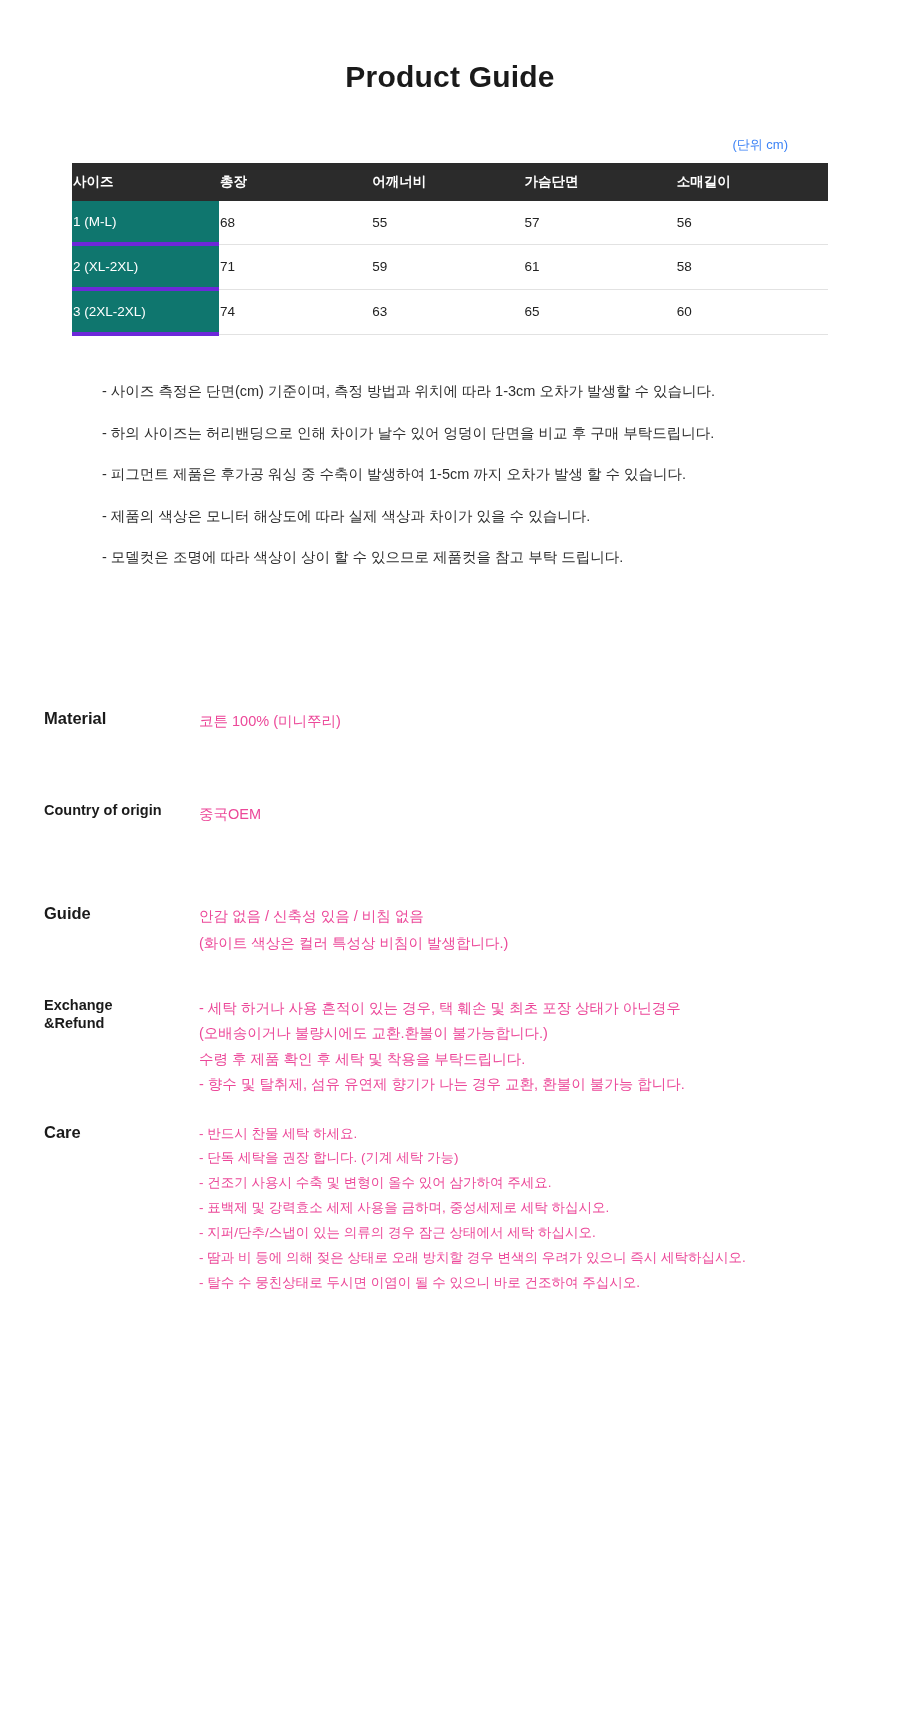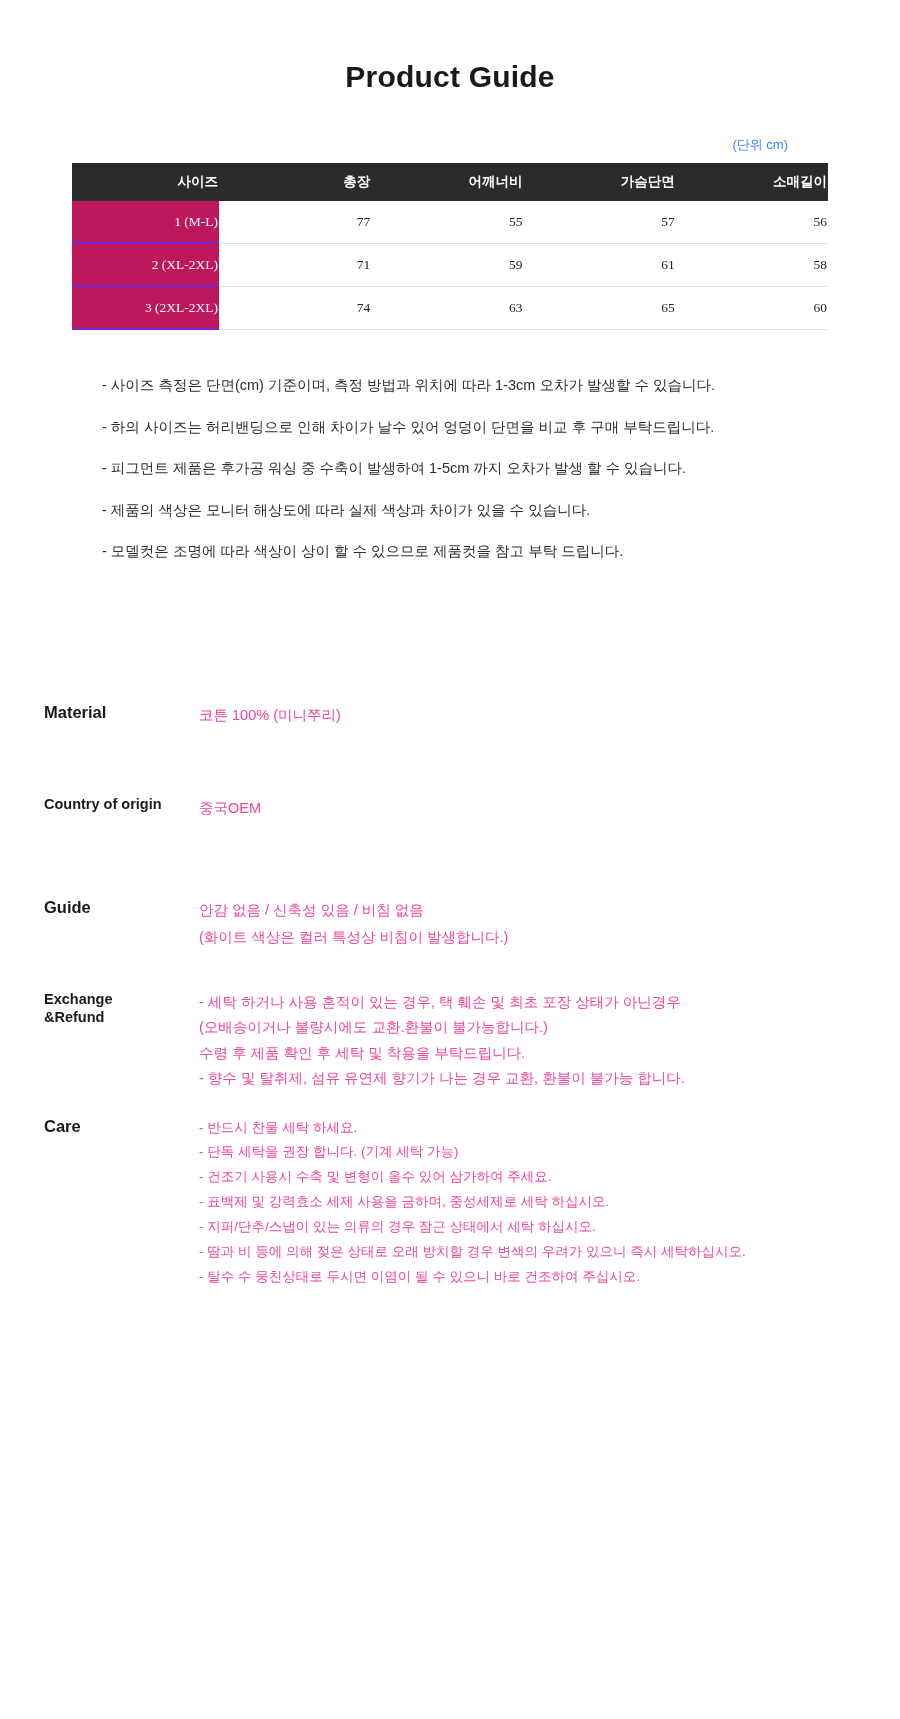--- a/index.html
+++ b/index.html
@@ -46,44 +46,43 @@
     width: 756px;
   }
   table.size-table {
     border-collapse: collapse;
     width: 100%;
     table-layout: fixed;
   }
   table.size-table th,
   table.size-table td {
     font-size: 13.5px;
-    text-align: right;
+    text-align: left;
     font-weight: normal;
-    font-family: Liberation Serif, serif;
   }
   table.size-table thead th {
     background: #2b2b2b;
     color: #ffffff;
     height: 36px;
     font-weight: bold;
     font-size: 13.5px;
   }
   table.size-table thead th.first-col {
     width: 145px;
   }
   table.size-table tbody td {
     height: 39px;
     border-bottom: 1px solid #e2e2e2;
     color: #222;
   }
   table.size-table tbody td.row-head {
-    background: #be185d;
+    background: #0f766e;
     color: #ffffff;
     font-size: 13.5px;
-    border-bottom: 2px solid #6d28d9;
+    border-bottom: 4px solid #6d28d9;
   }
 
   
   .notes {
     margin: 46px 0 0 62px;
     width: 780px;
   }
   .notes li {
     list-style: none;
     font-size: 14.5px;
@@ -153,21 +152,21 @@
           <th class="first-col">사이즈</th>
           <th>총장</th>
           <th>어깨너비</th>
           <th>가슴단면</th>
           <th>소매길이</th>
         </tr>
       </thead>
       <tbody>
         <tr>
           <td class="row-head">1 (M-L)</td>
-          <td>77</td>
+          <td>68</td>
           <td>55</td>
           <td>57</td>
           <td>56</td>
         </tr>
         <tr>
           <td class="row-head">2 (XL-2XL)</td>
           <td>71</td>
           <td>59</td>
           <td>61</td>
           <td>58</td>

